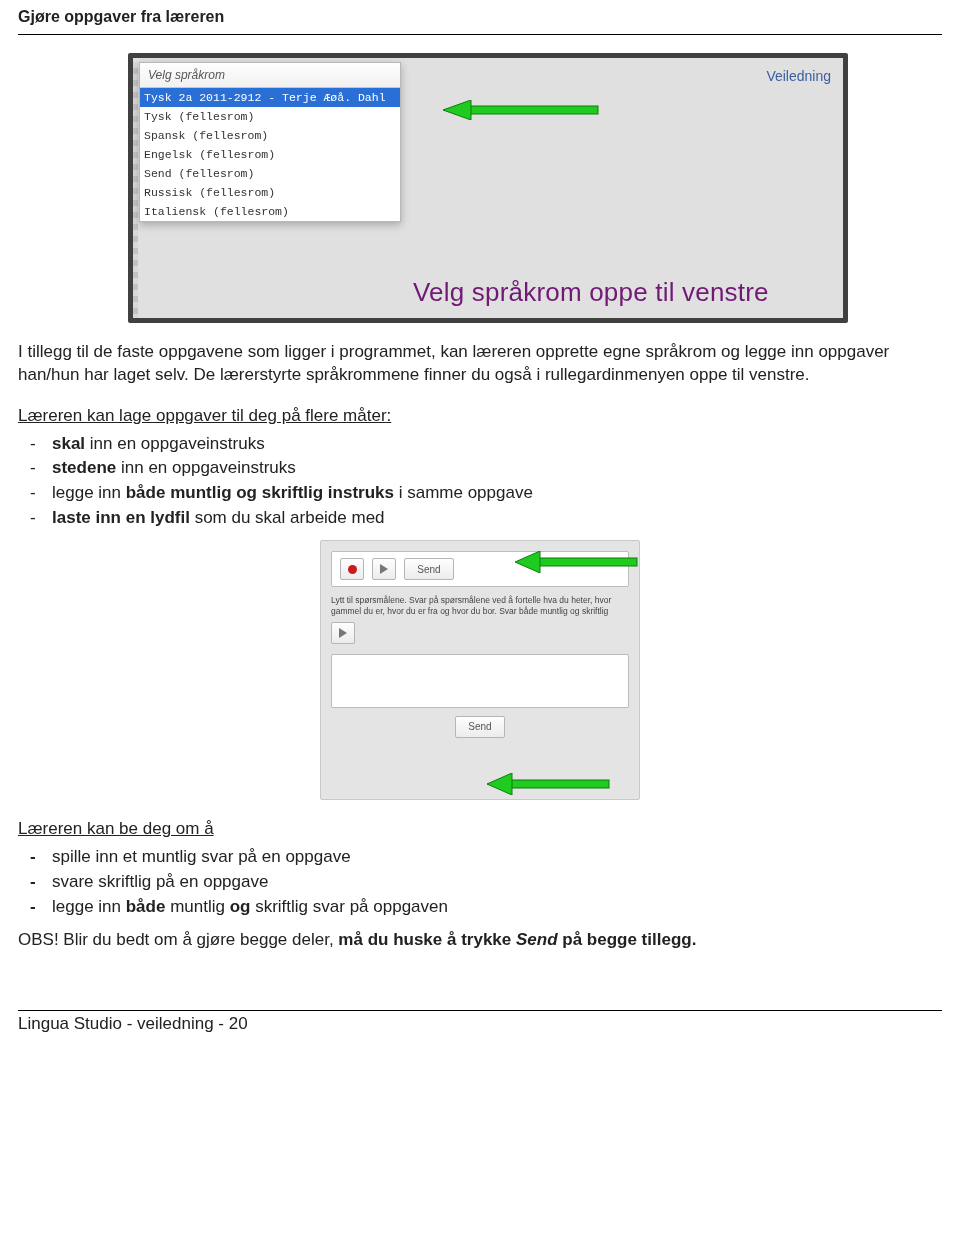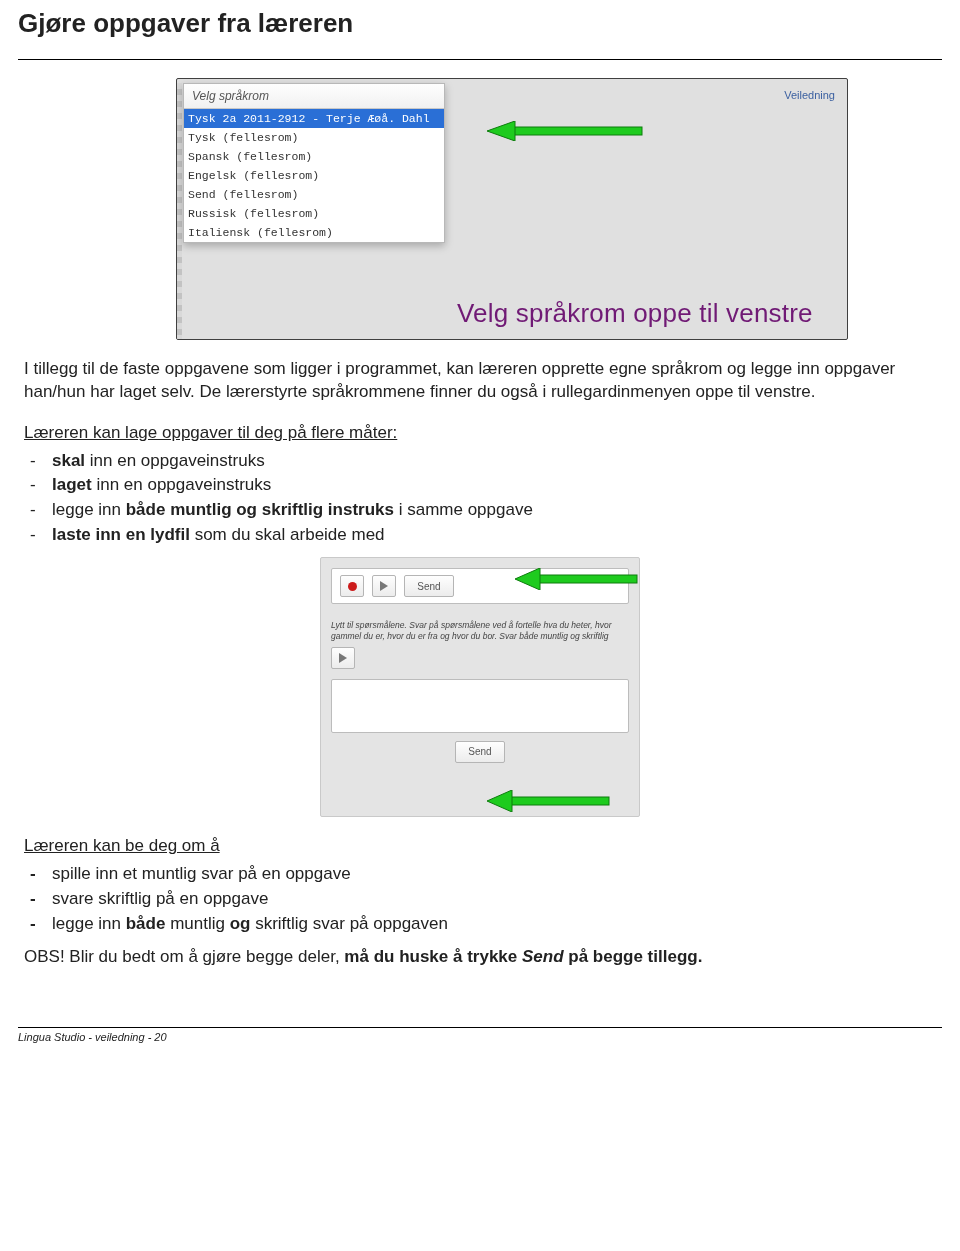--- a/index.html
+++ b/index.html
@@ -8,49 +8,48 @@
     background: #ffffff;
     font-family: Arial, Helvetica, sans-serif;
     color: #222;
     width: 960px;
   }
   .page {
     padding: 0 18px;
     width: 924px;
   }
   h1.page-title {
-    font-size: 26px;
+    font-size: 16px;
     font-weight: bold;
-    margin: 8px 0 20px 0;
+    margin: 8px 0 8px 0;
   }
   hr.rule {
     border: none;
     border-top: 1.5px solid #000;
     margin: 0;
   }
   hr.rule-thin {
     border: none;
     border-top: 1px solid #000;
     margin: 0;
   }
 
   
   .shot1-wrap {
     margin: 18px 0 18px 110px;
     width: 720px;
     position: relative;
   }
   .shot1 {
     background: #e0e0e0;
-    border: 1px solid #404040;
+    border: 5px solid #404040;
     border-radius: 2px;
     height: 260px;
     position: relative;
     overflow: hidden;
-    margin-left: 48px;
   }
   .shot1-inner {
     position: absolute;
     left: 6px; top: 4px;
     width: 260px;
     background: #fff;
     border: 1px solid #b8b8b8;
     box-shadow: 0 3px 8px rgba(0,0,0,.25);
     font-size: 12px;
   }
@@ -69,21 +68,21 @@
     font-size: 11.5px;
   }
   .shot1-inner .drop-item.selected {
     background: #2a6fd6;
     color: #fff;
   }
   .veiledning {
     position: absolute;
     right: 12px; top: 10px;
     color: #3a5fa0;
-    font-size: 11px;
+    font-size: 14px;
   }
   .arrow1 {
     position: absolute;
     left: 310px; top: 42px;
     width: 160px; height: 20px;
     pointer-events: none;
   }
   .arrow1 svg { width:100%; height:100%; display:block; }
   .arrow1 polygon, .arrow1 rect { fill:#1ecb1e; stroke:#0d7c0d; stroke-width:1; }
   .shot1 .caption {
@@ -94,21 +93,21 @@
     letter-spacing: .2px;
   }
   .side-strip {
     position: absolute;
     left: 0; top: 4px; bottom: 0;
     width: 5px;
     background: repeating-linear-gradient(180deg,#d9d9d9,#d9d9d9 6px,#c3c3c3 6px,#c3c3c3 12px);
   }
 
   
-  p.body-text { font-size: 17px; line-height: 1.35; margin: 10px 6px; }
+  p.body-text { font-size: 17px; line-height: 1.35; margin: 10px 0; }
   p.intro2 { margin-top: 18px; margin-bottom:4px;text-decoration:underline; }
   ul.dash-list { list-style: none; padding: 0 0 0 34px; margin: 0 0 6px 0; }
   ul.dash-list li { font-size: 17px; line-height: 1.45; position: relative; }
   ul.dash-list li::before { content: "-"; position: absolute; left: -22px; }
   ul.dash-list.squish li::before { font-weight: bold; }
   .b { font-weight: bold; }
   .bi { font-weight: bold; font-style: italic; }
 
   
   .shot2-wrap {
@@ -145,26 +144,25 @@
     border-radius: 2px;
     font-size: 10px;
     color: #555;
   }
   .ctl.rec { width:22px; }
   .ctl.rec .dot { width:9px; height:9px; border-radius:50%; background:#cc1b1b; display:block; }
   .ctl.play { width:22px; }
   .ctl.play .tri { width:0;height:0;border-left:8px solid #777;border-top:5px solid transparent;border-bottom:5px solid transparent;}
   .ctl.send { width:48px; }
   .shot2 .instruction-text {
-    margin-top: 16px;
+    margin-top: 8px;
     font-size: 8.5px;
     color: #444;
     line-height: 1.2;
     filter: blur(.2px);
-    font-style: italic;
   }
   .shot2 .play-row { margin-top:6px; }
   .shot2 .answer-box {
     margin-top: 10px;
     background:#fff;
     border:1px solid #bcbcbc;
     height: 52px;
     border-radius:2px;
   }
   .shot2 .send-row {
@@ -176,21 +174,21 @@
     pointer-events:none;
   }
   .arrow2a { right:-6px; top:10px; }
   .arrow2b { right:22px; bottom:4px; }
   .arrow2a svg, .arrow2b svg { width:100%; height:100%; }
   .arrow2a polygon, .arrow2a rect,
   .arrow2b polygon, .arrow2b rect { fill:#1ecb1e; stroke:#0d7c0d; stroke-width:1; }
 
   
   .footer-spacer { height: 48px; }
-  .footer { font-style: italic; font-size: 11px; padding: 3px 0 12px 0; }
+  .footer { font-size: 17px; padding: 3px 0 12px 0; }
 </style>
 </head>
 <body>
 
 <div class="page">
 
   <h1 class="page-title">Gjøre oppgaver fra læreren</h1>
   <hr class="rule">
 
   <div class="shot1-wrap">
@@ -222,21 +220,21 @@
   </div>
 
   <p class="body-text">I tillegg til de faste oppgavene som ligger i programmet, kan læreren opprette egne språkrom og legge inn oppgaver han/hun har laget selv. De lærerstyrte språkrommene finner du også i rullegardinmenyen oppe til venstre.</p>
 
   <p class="body-text intro2">Læreren kan lage oppgaver til deg på flere måter:</p>
   <ul class="dash-list">
     <li>
       <span class="b">skal</span><span> inn en oppgaveinstruks</span>
     </li>
     <li>
-      <span class="b">laget</span><span> inn en oppgaveinstruks</span>
+      <span class="b">stedene</span><span> inn en oppgaveinstruks</span>
     </li>
     <li>
       <span>legge inn </span><span class="b">både muntlig og skriftlig instruks</span><span> i samme oppgave</span>
     </li>
     <li>
       <span class="b">laste inn en lydfil</span><span> som du skal arbeide med</span>
     </li>
   </ul>
 
   <div class="shot2-wrap">

